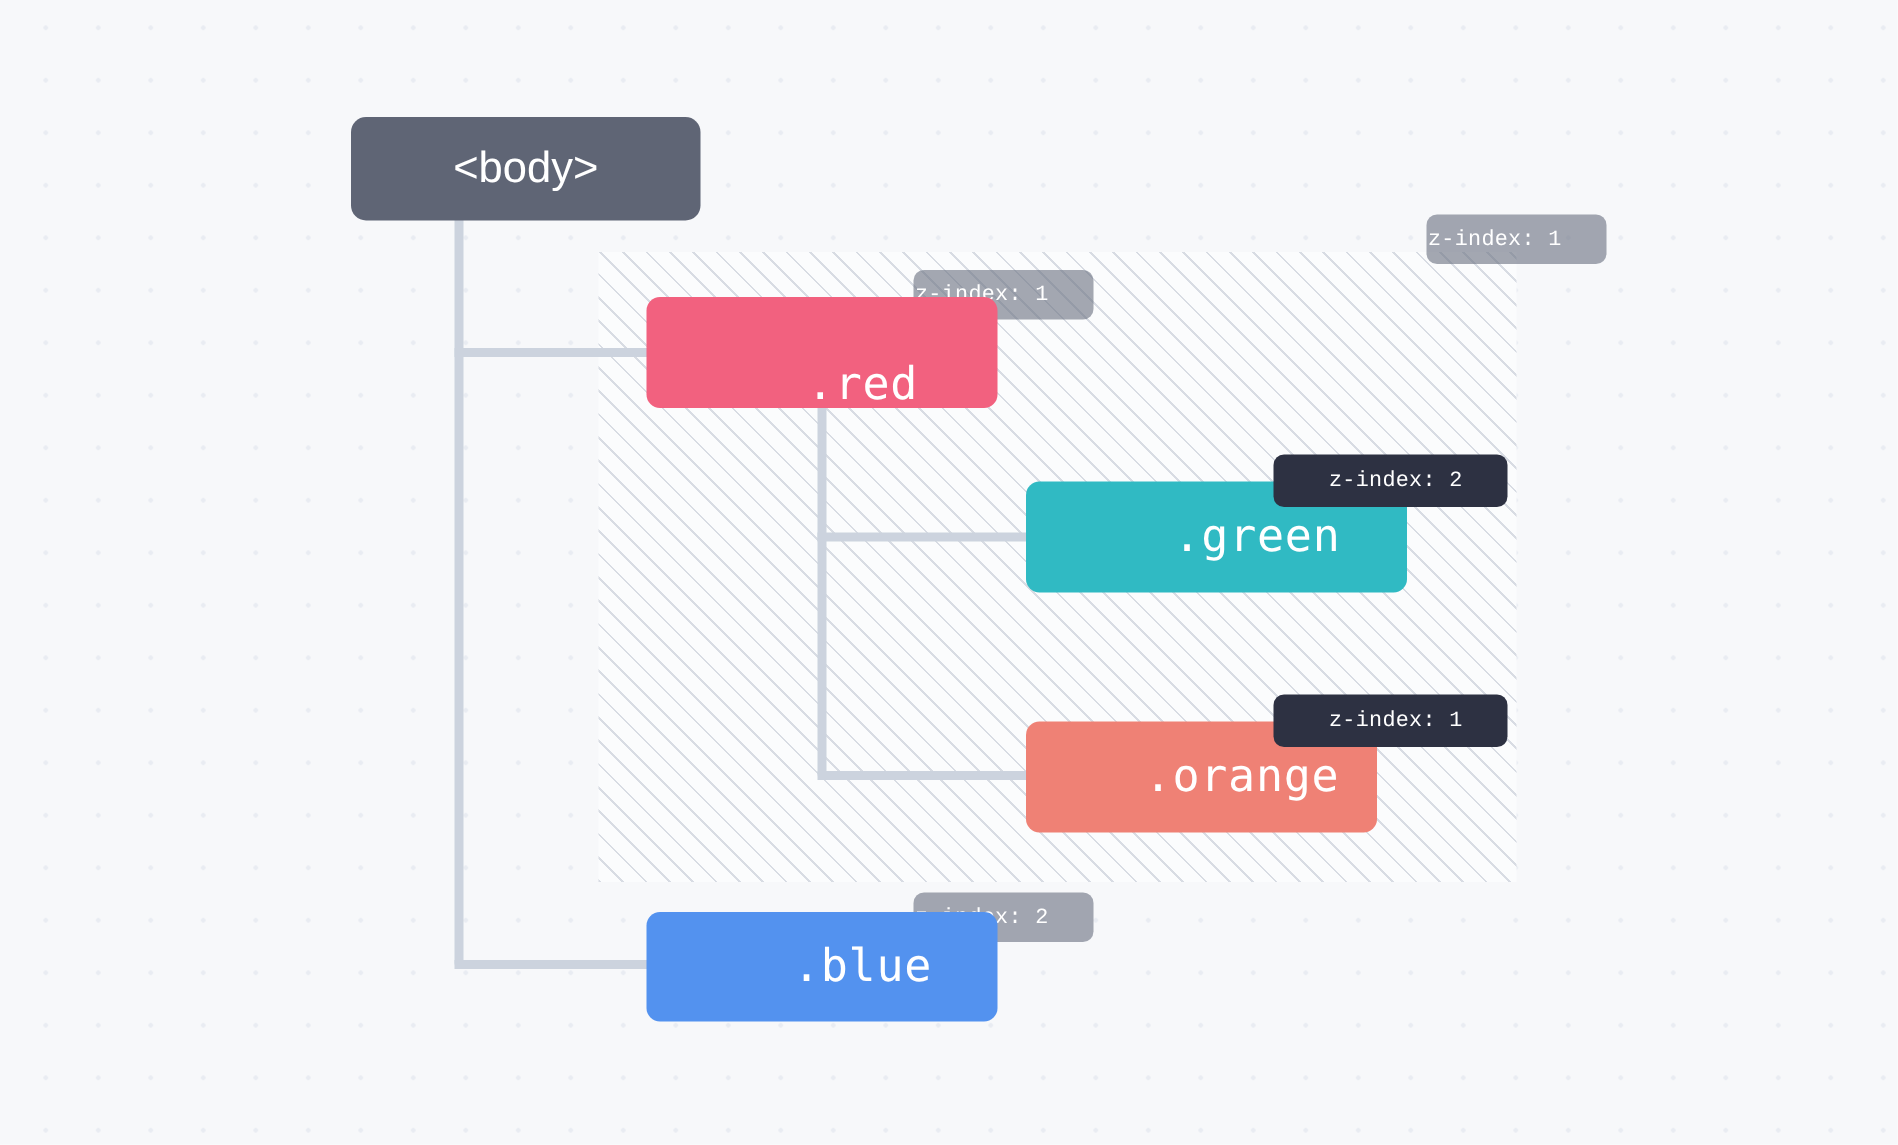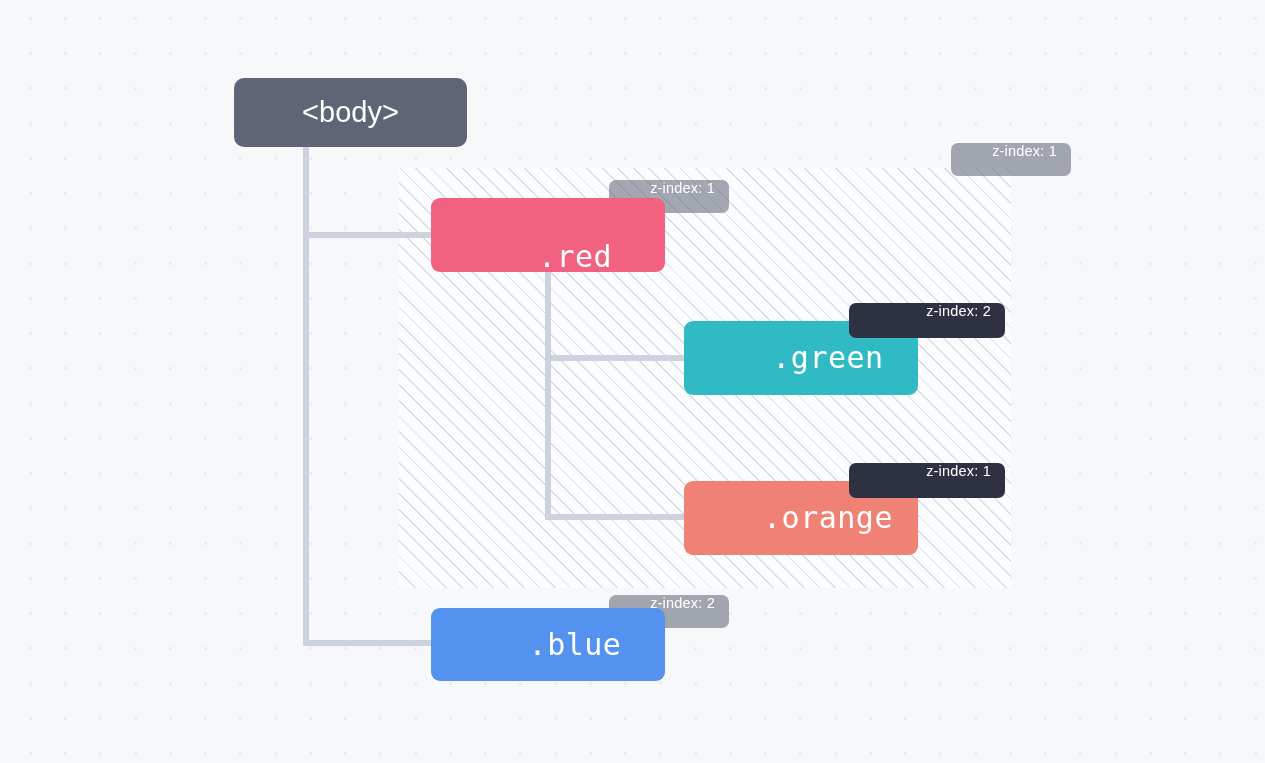--- a/index.html
+++ b/index.html
@@ -79,24 +79,24 @@
     letter-spacing: 0px;
     padding-left: 0;
   }
 
   
   .badge {
     position: absolute;
     box-sizing: border-box;
     border-radius: 7px;
     display: flex;
-    align-items: flex-start;
+    align-items: center;
     justify-content: flex-end;
-    padding: 0 14px;
-    font-family: Liberation Sans, sans-serif;
+    padding: 0 30px;
+    font-family: Liberation Mono, monospace;
     font-size: 14.5px;
     letter-spacing: 0.2px;
     color: #ffffff;
     white-space: nowrap;
     user-select: none;
   }
   .badge.dark  { background: #2d3142; }
   .badge.faded { background: rgba(108, 115, 130, 0.62); }
 </style>
 </head>
@@ -135,21 +135,21 @@
   </div>
 
   <div class="node body-node" style="left:190px; top:78px; width:233px; height:69px;margin-left:44px;">
     <span class="node-label">&lt;body&gt;</span>
   </div>
 
   <div class="node" style="left:431px; top:198px; width:234px; height:74px; background:#f2617f;align-items:flex-end;">
     <span class="node-label">.red</span>
   </div>
 
-  <div class="node" style="left:684px; top:321px; width:234px; height:74px; background:#30bac3;">
+  <div class="node" style="left:684px; top:321px; width:254px; height:74px; background:#30bac3;">
     <span class="node-label">.green</span>
   </div>
 
   <div class="node" style="left:684px; top:481px; width:234px; height:74px; background:#ef8175;">
     <span class="node-label">.orange</span>
   </div>
 
   <div class="node" style="left:431px; top:608px; width:234px; height:73px; background:#5392ef;">
     <span class="node-label">.blue</span>
   </div>

